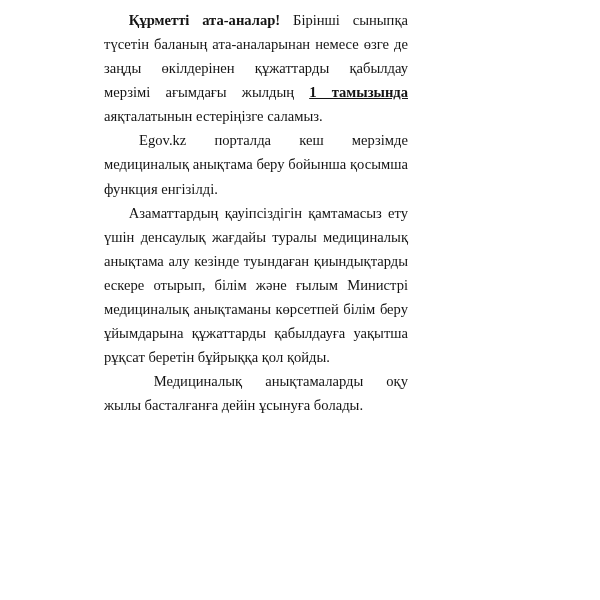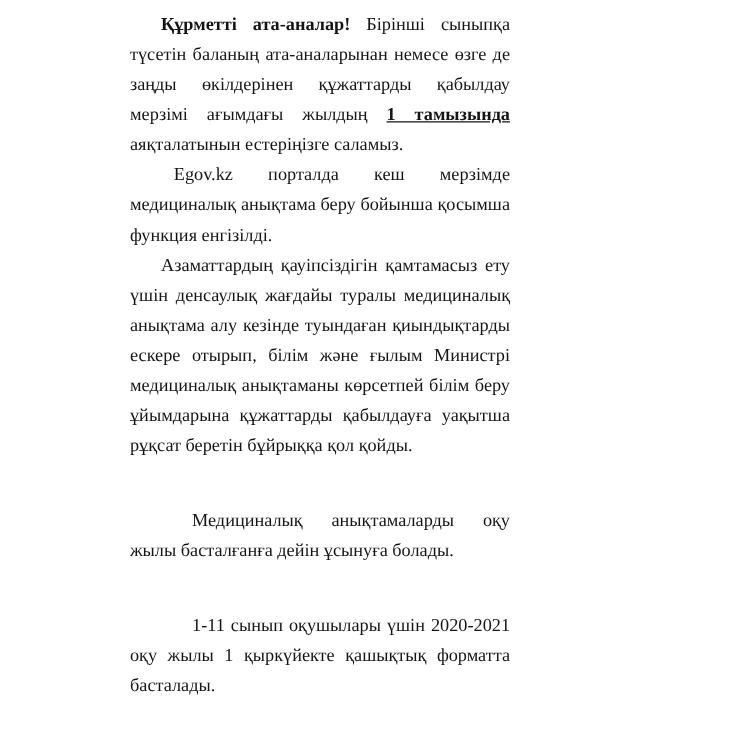--- a/index.html
+++ b/index.html
@@ -29,21 +29,20 @@
     color: #141414;
   }
   p.para {
     margin: 0 0 0 0;
     text-indent: 1.7em;
     text-align: justify;
     hyphens: none;
   }
   p.para.indent-wide {
     text-indent: 3.4em;
-    margin-top: 36px;
   }
   p.para.indent-med {
     text-indent: 2.4em;
   }
   b.lead {
     font-weight: bold;
   }
   u.date {
     text-decoration: underline;
     font-weight: bold;
@@ -59,17 +58,16 @@
       <b class="lead">Құрметті ата-аналар!</b><span> Бірінші сыныпқа түсетін баланың ата-аналарынан немесе өзге де заңды өкілдерінен құжаттарды қабылдау мерзімі ағымдағы жылдың </span><u class="date">1 тамызында</u><span> аяқталатынын естеріңізге саламыз.</span>
     </p>
 
     <p class="para indent-med"><span>Egov.kz порталда кеш мерзімде медициналық анықтама беру бойынша қосымша функция енгізілді.</span></p>
 
     <p class="para"><span>Азаматтардың қауіпсіздігін қамтамасыз ету үшін денсаулық жағдайы туралы медициналық анықтама алу кезінде туындаған қиындықтарды ескере отырып, білім және ғылым Министрі медициналық анықтаманы көрсетпей білім беру ұйымдарына құжаттарды қабылдауға уақытша рұқсат беретін бұйрыққа қол қойды.</span></p>
 
 
     <p class="para indent-wide"><span>Медициналық анықтамаларды оқу жылы басталғанға дейін ұсынуға болады.</span></p>
 
-    <p class="para indent-wide"><span>1-11 сынып оқушылары үшін 2020-2021 оқу жылы 1 қыркүйекте қашықтық форматта басталады.</span></p>
 
 
   </div>
 </div>
 
 </body></html>

